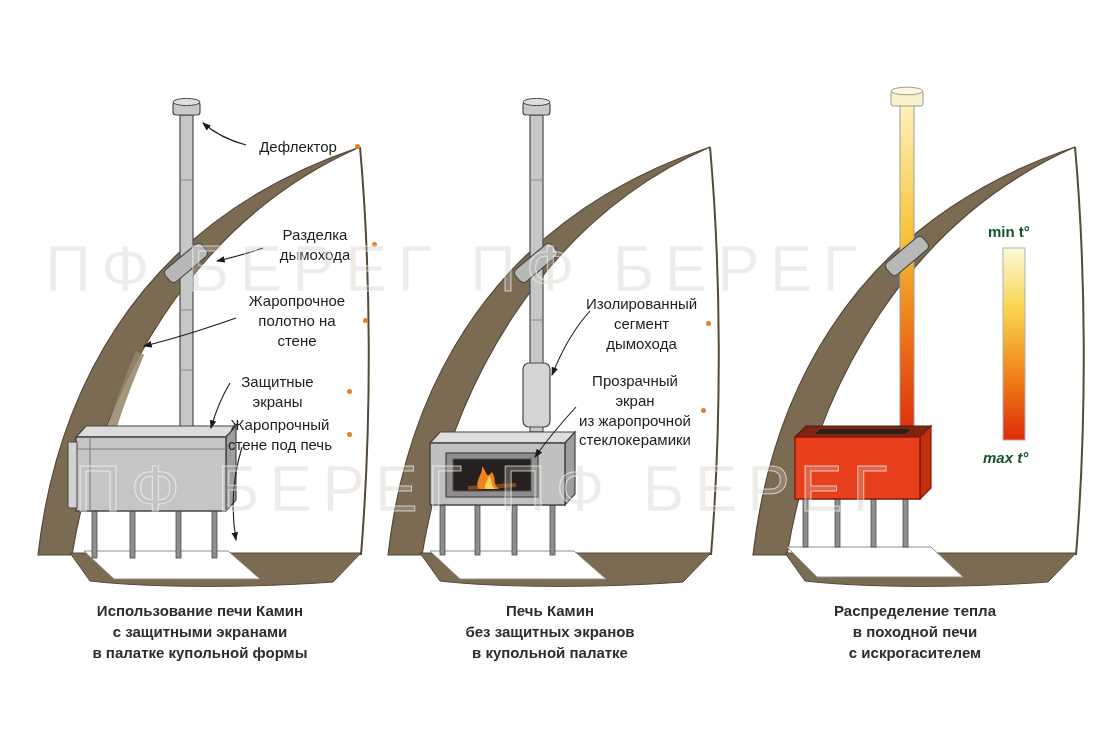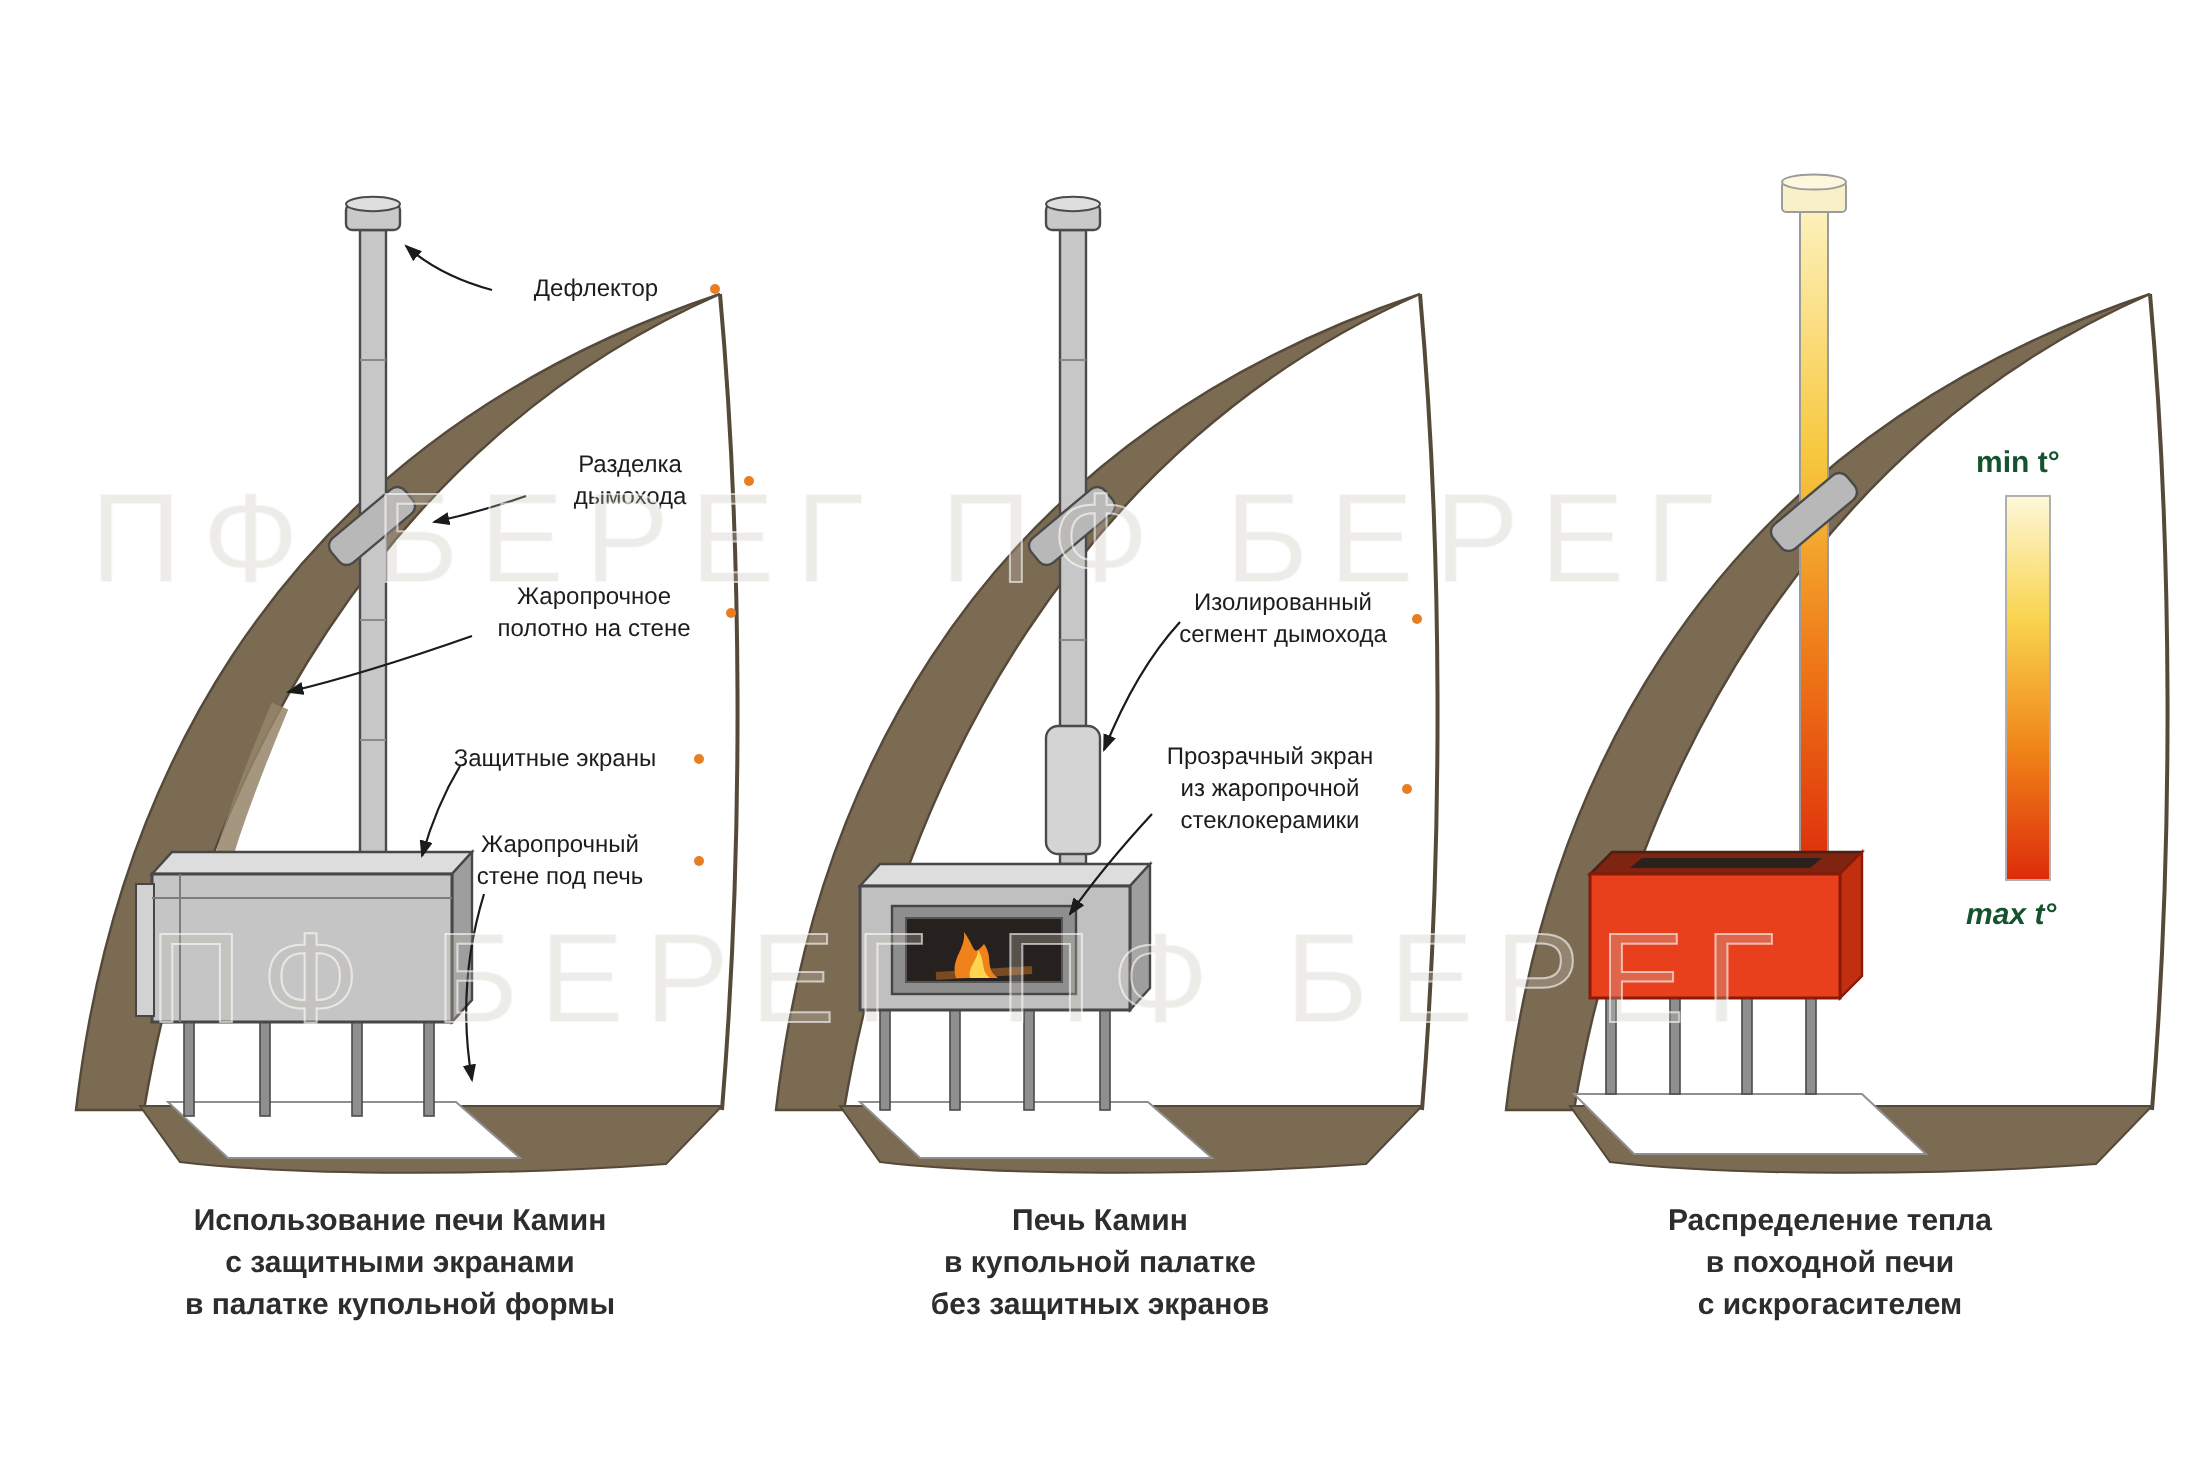--- a/index.html
+++ b/index.html
@@ -14,21 +14,21 @@
     -webkit-text-stroke:1px rgba(255,255,255,0.60);
   }
   .wm1{top:232px;left:45px;}
   .wm2{top:452px;left:75px;}
   .panel{position:absolute;top:85px;width:340px;height:620px;z-index:2;}
   .panel-1{left:30px;}
   .panel-2{left:380px;}
   .panel-3{left:745px;}
   .panel svg{position:absolute;top:0;left:0;}
   .label{
-    position:absolute;z-index:4;font-size:12px;line-height:1.32;color:#1d1d1d;
+    position:absolute;z-index:4;font-size:15px;line-height:1.32;color:#1d1d1d;
     text-align:center;
   }
   .label .ln{display:block;}
   .dot{
     position:absolute;right:-12px;top:50%;margin-top:-2.5px;
     width:5px;height:5px;border-radius:50%;background:#e87e24;
   }
   .caption{
     position:absolute;top:515px;left:0;width:100%;z-index:4;
     text-align:center;font-weight:bold;font-size:15px;line-height:1.4;color:#2d2d2d;
@@ -177,22 +177,22 @@
     </div>
     <div class="label" style="left:196px;top:286px;width:118px;">
       <span class="ln">Прозрачный экран</span>
       <span class="ln">из жаропрочной</span>
       <span class="ln">стеклокерамики</span>
       <span class="dot"></span>
     </div>
 
     <div class="caption">
       <div>Печь Камин</div>
+      <div>без защитных экранов</div>
       <div>в купольной палатке</div>
-      <div>без защитных экранов</div>
     </div>
   </section>
 
   <section class="panel panel-3">
     <svg width="340" height="510" viewBox="0 0 340 510">
       <defs>
         <linearGradient id="pipeGrad3" x1="0" y1="0" x2="0" y2="1">
           <stop offset="0%" stop-color="#fdf3c2"></stop>
           <stop offset="38%" stop-color="#f7c83e"></stop>
           <stop offset="70%" stop-color="#ee7416"></stop>

